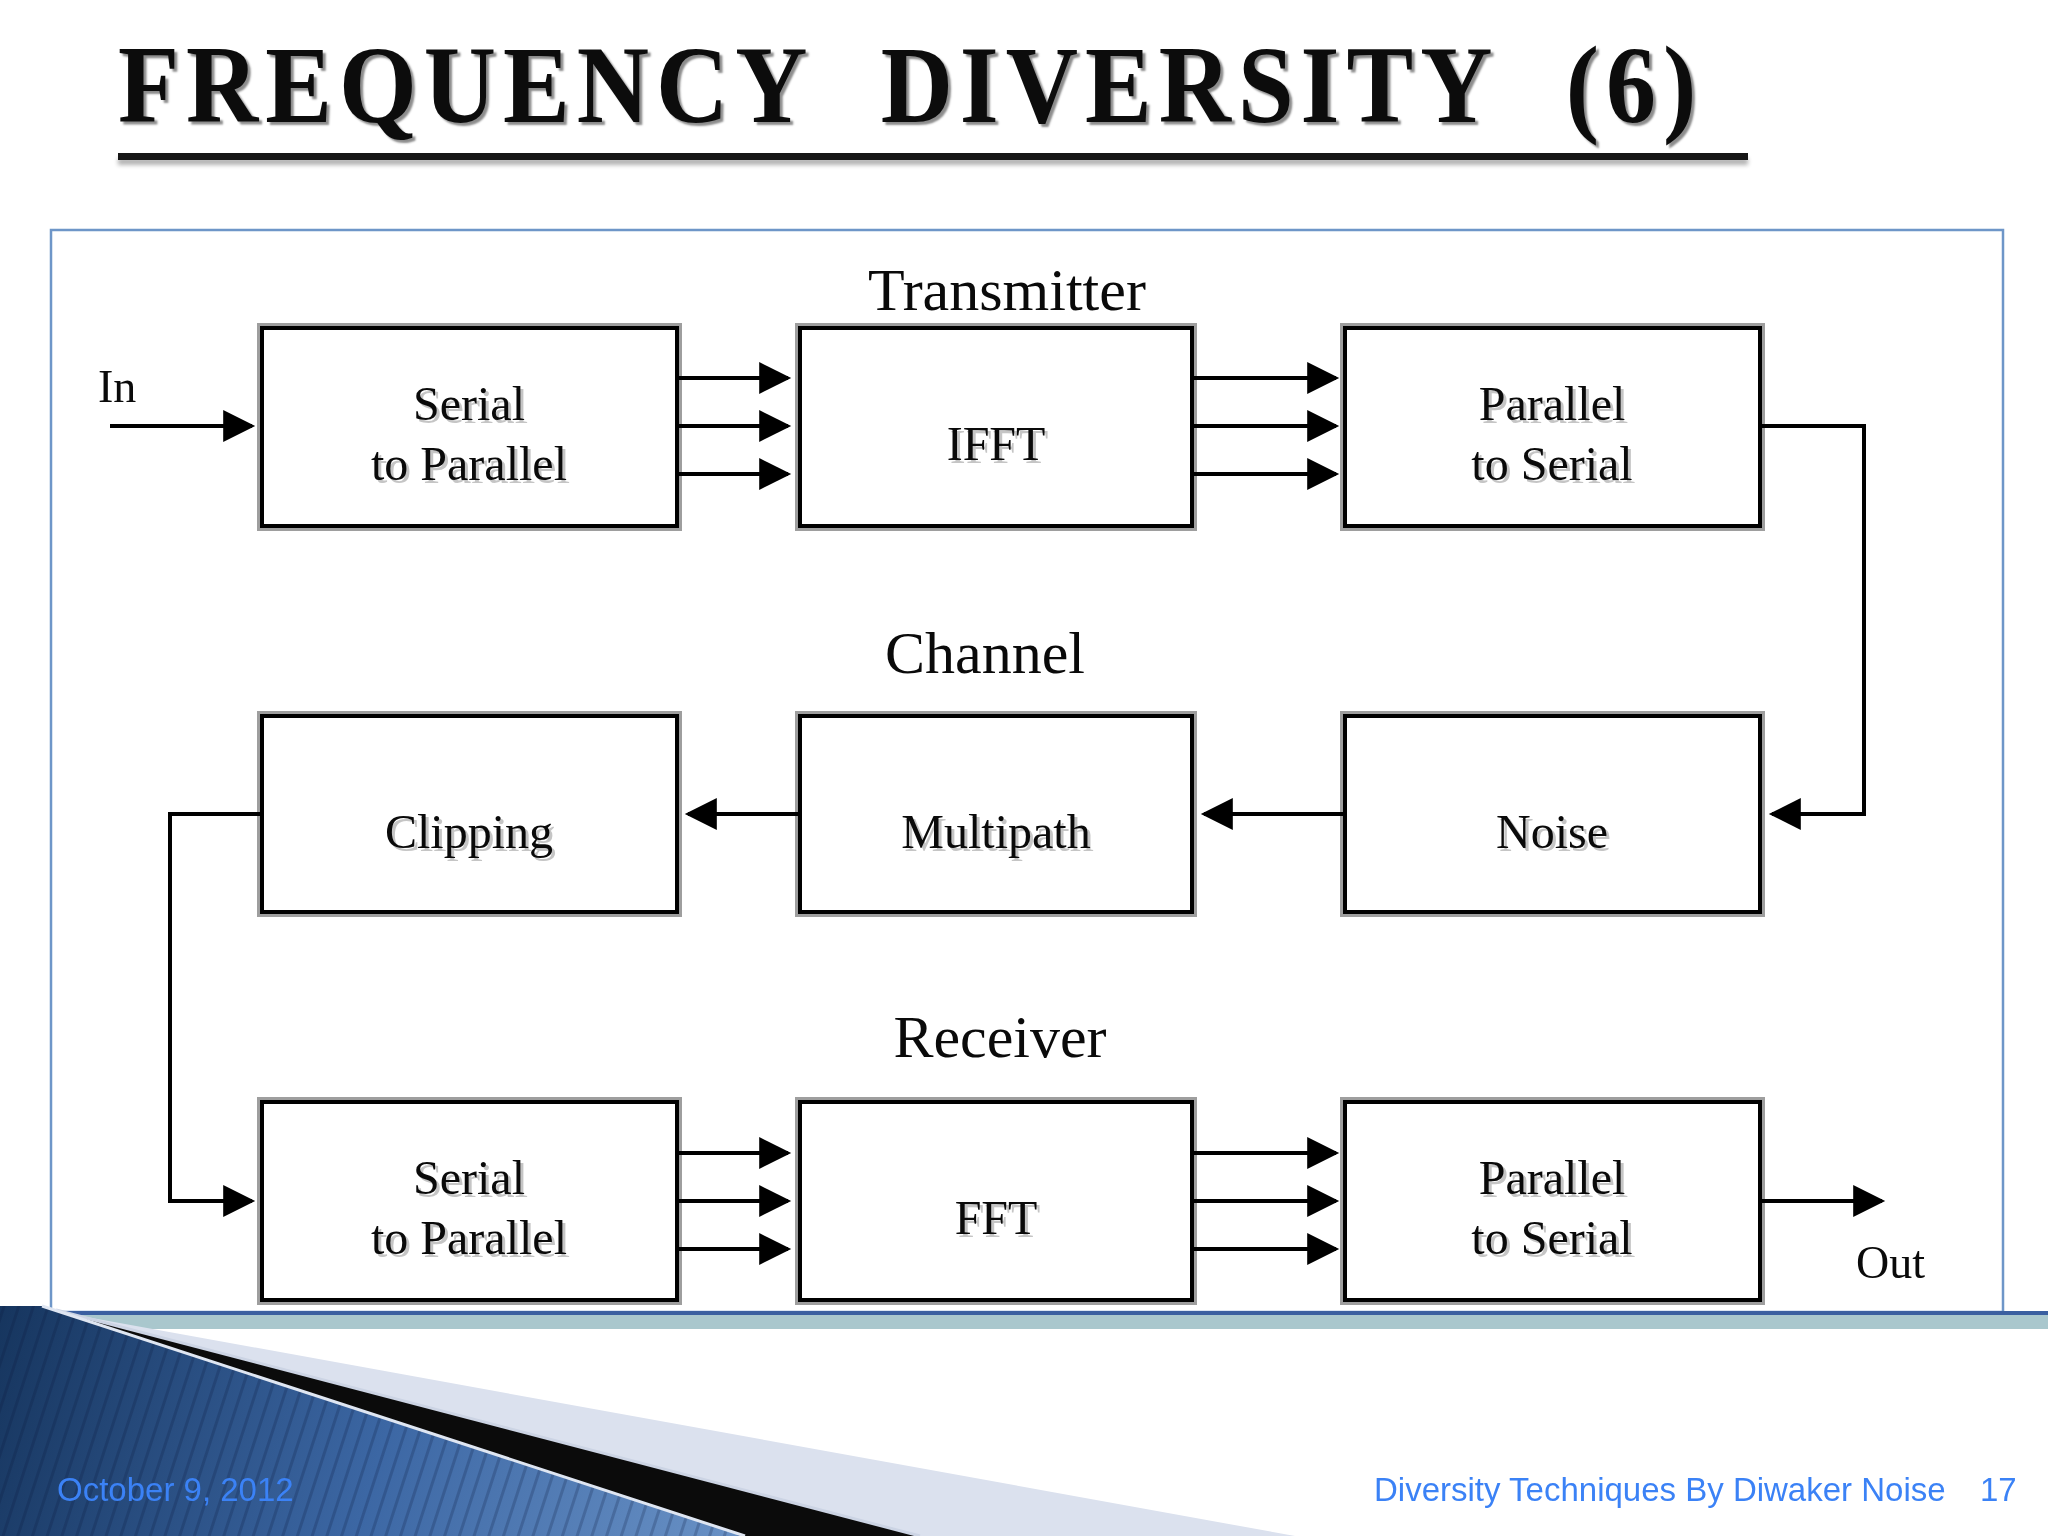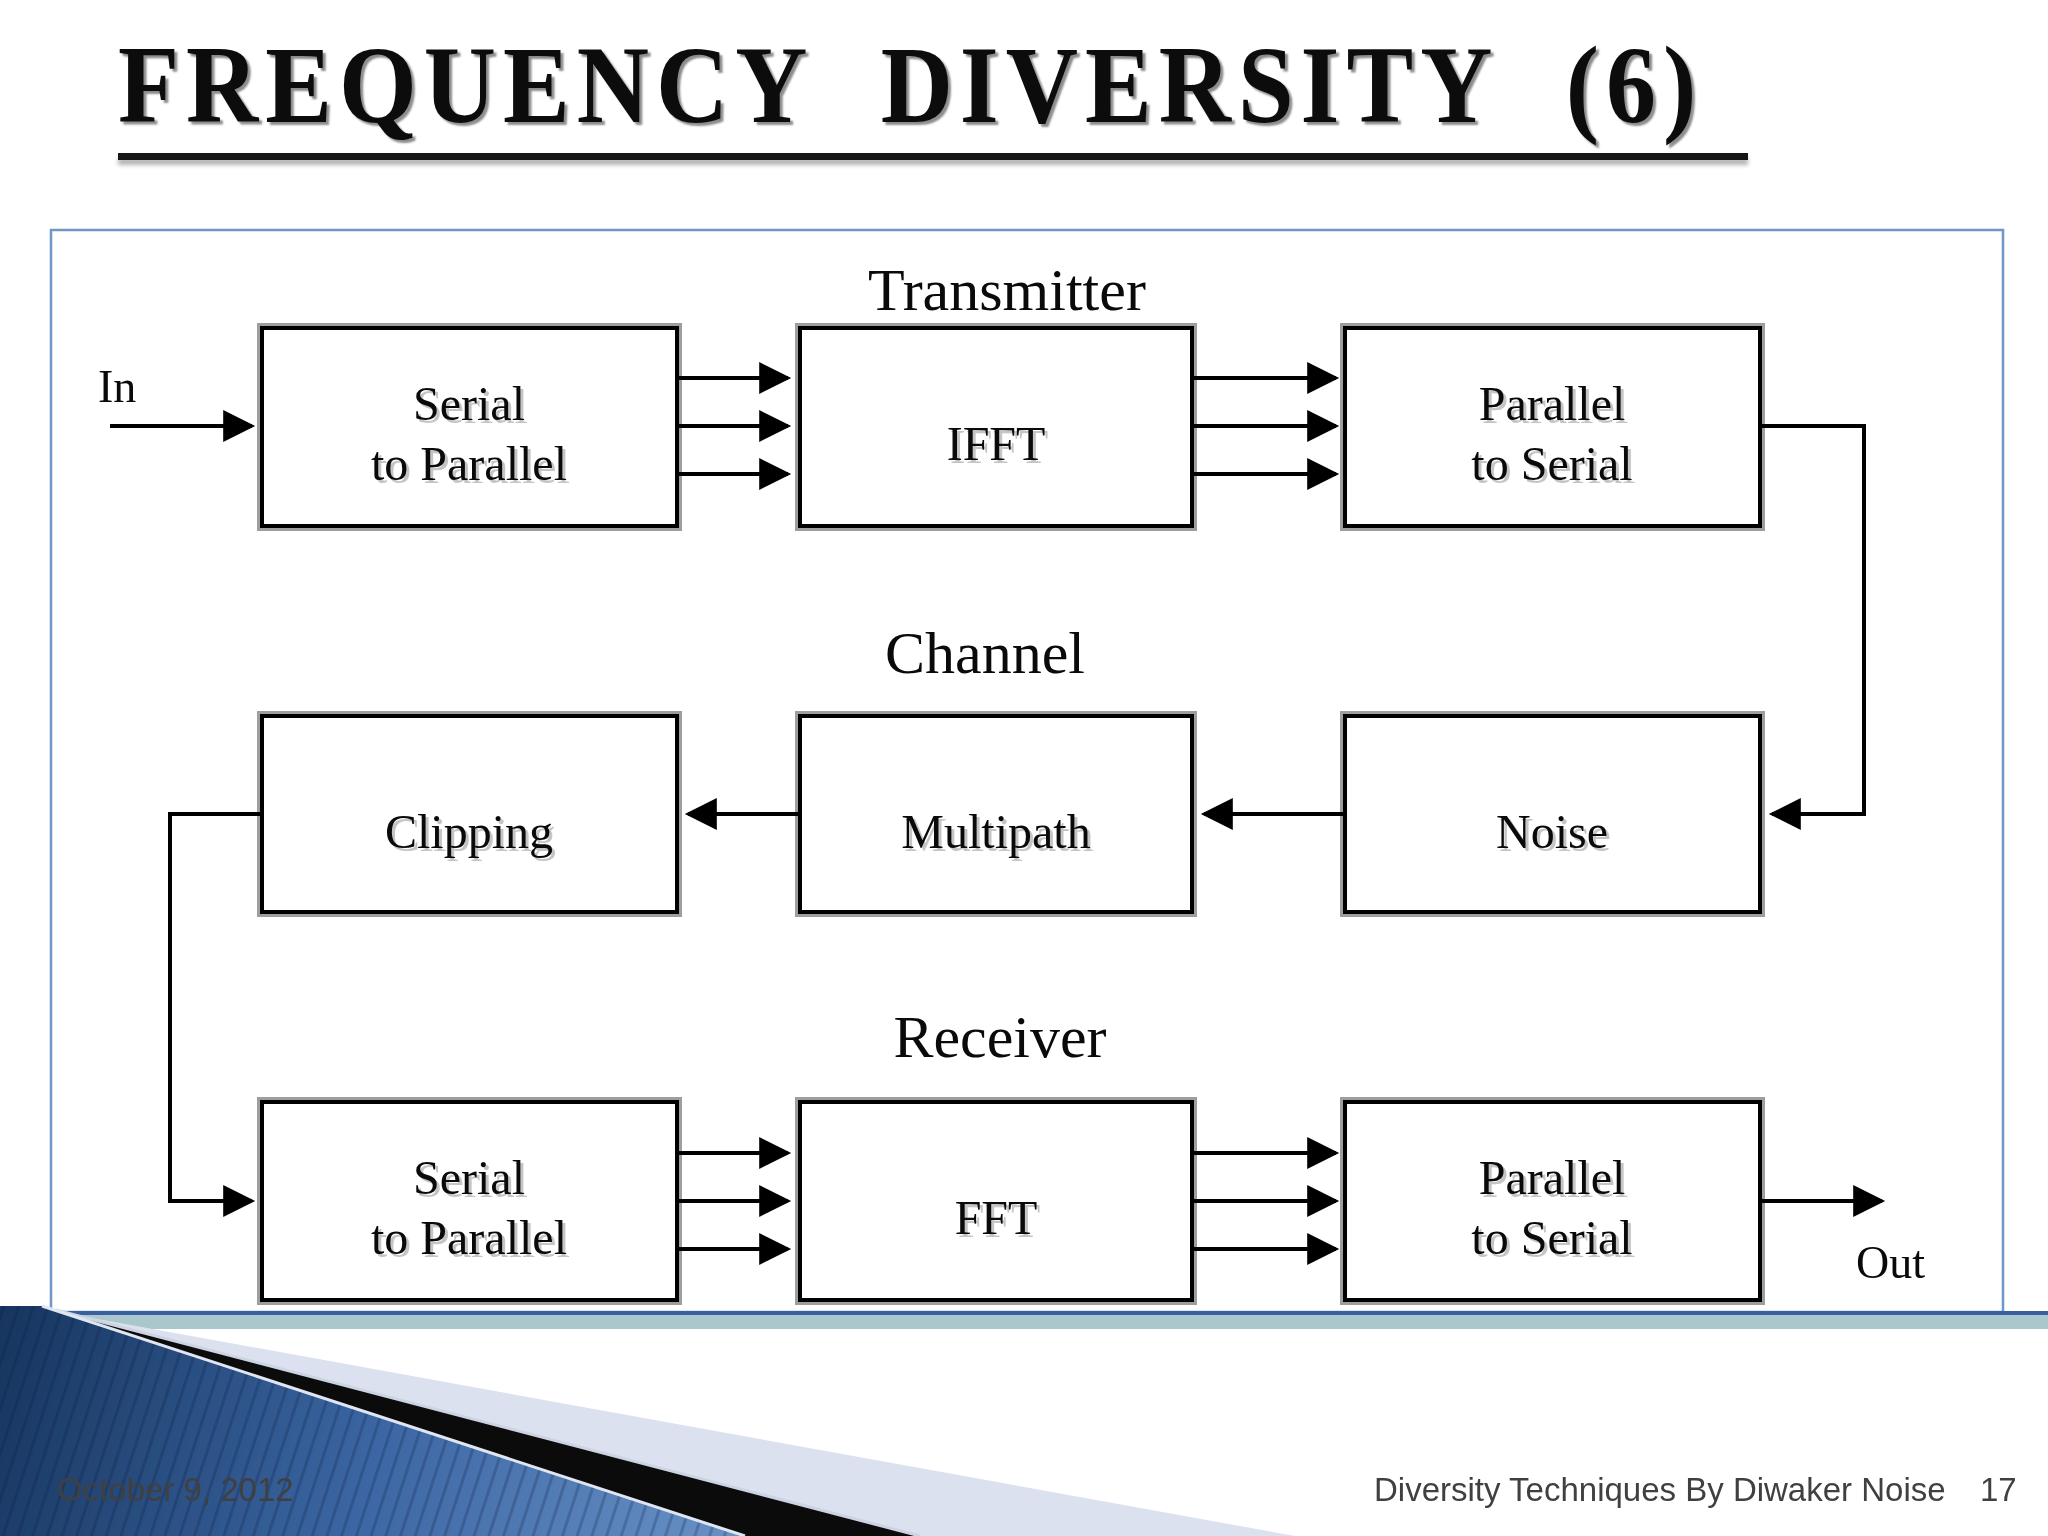--- a/index.html
+++ b/index.html
@@ -45,21 +45,21 @@
   svg .iolabel{
     font-family:"Liberation Serif",serif;
     fill:#0a0a0a;
     font-size:46px;
   }
   svg .boxlabel{font-size:48px;}
   .footer-date,.footer-credit,.footer-page{
     position:absolute;
     font-family:"Liberation Sans",sans-serif;
     font-size:33px;
-    color:#404040;
+    color:#3b82f6;
     white-space:nowrap;
   }
   .footer-date{left:57px;top:1471px;}
   .footer-credit{left:1374px;top:1471px;}
   .footer-page{left:1980px;top:1471px;}
 </style>
 </head>
 <body>
 
 <div class="slide">

